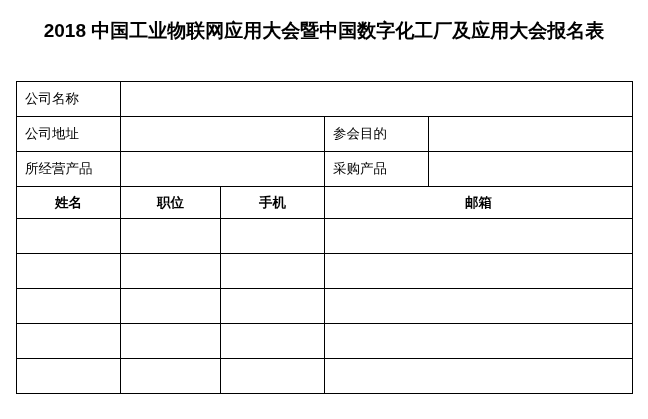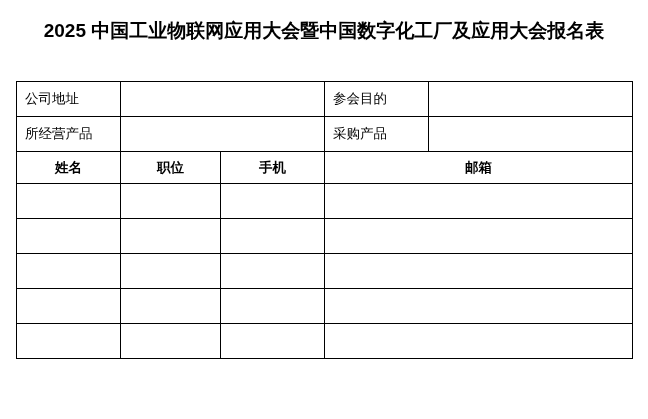--- a/index.html
+++ b/index.html
@@ -66,31 +66,35 @@
   }
   .body-row td {
     height: 35px;
   }
 </style>
 </head>
 <body>
 
 <div class="page">
 
-  <div class="title">2025 中国工业物联网应用大会暨中国数字化工厂及应用大会报名表</div>
+  <div class="title">2018 中国工业物联网应用大会暨中国数字化工厂及应用大会报名表</div>
 
   <table class="form-table">
     <colgroup>
       <col style="width:104px">
       <col style="width:100px">
       <col style="width:104px">
       <col style="width:104px">
       <col style="width:204px">
     </colgroup>
     <tbody>
+      <tr class="row-tall">
+        <td>公司名称</td>
+        <td class="blank" colspan="4"></td>
+      </tr>
       <tr class="row-tall">
         <td>公司地址</td>
         <td class="blank" colspan="2"></td>
         <td>参会目的</td>
         <td class="blank"></td>
       </tr>
       <tr class="row-tall">
         <td>所经营产品</td>
         <td class="blank" colspan="2"></td>
         <td>采购产品</td>

